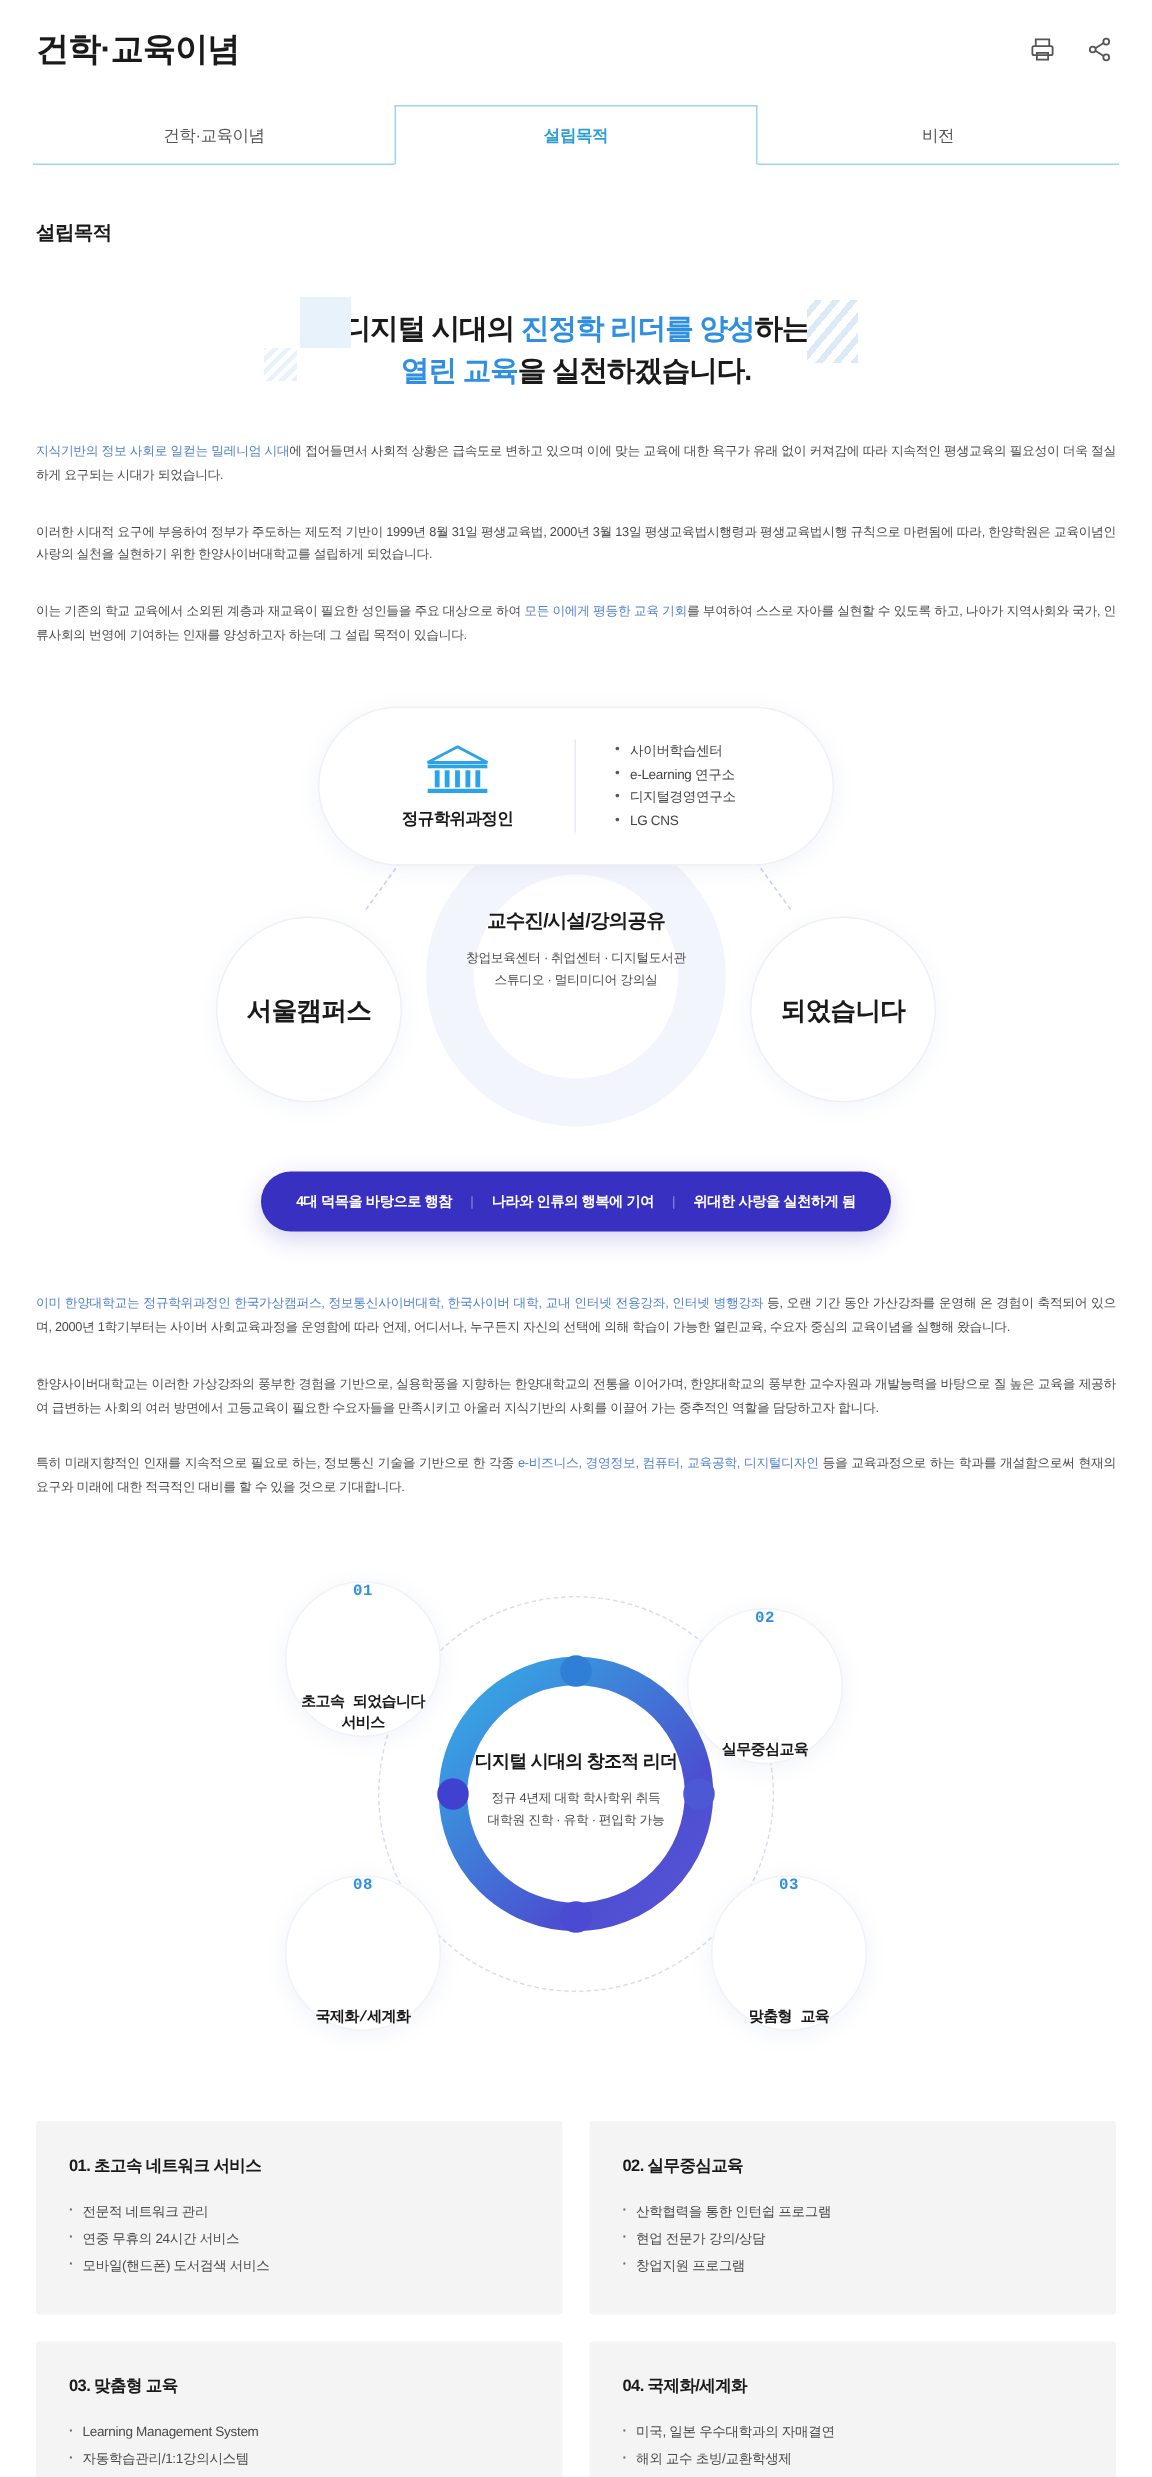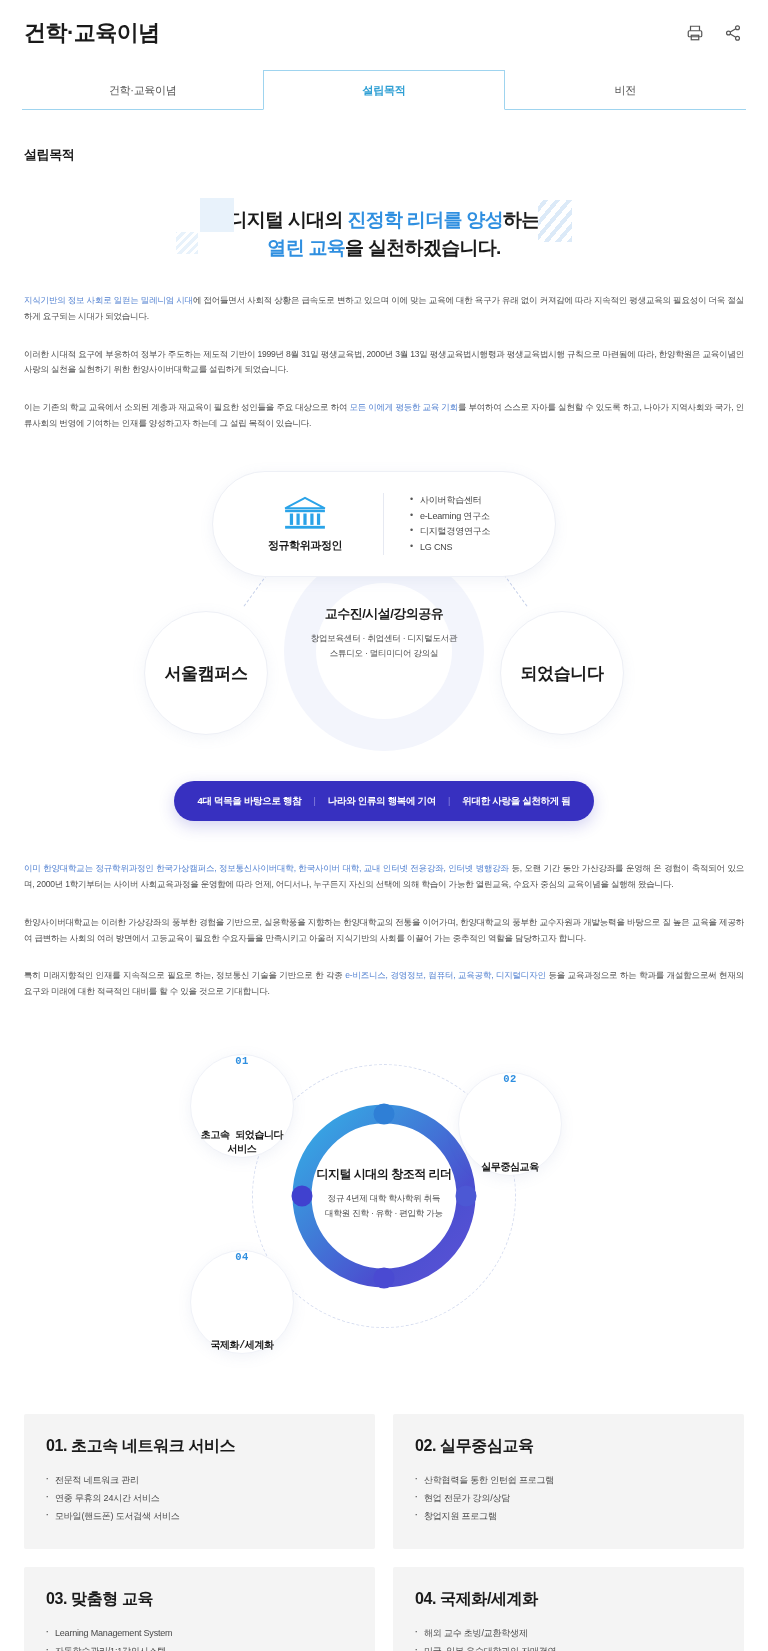--- a/index.html
+++ b/index.html
@@ -214,21 +214,21 @@
   
   .cards {
     display: grid; grid-template-columns: 1fr 1fr; gap: 18px 18px;
     margin: 40px 24px 40px 24px;
   }
   .card {
     background: #f4f4f4; border-radius: 2px; padding: 22px 22px 24px 22px;
     min-height: 126px;
   }
   .card-title {
-    font-size: 16px; font-weight: 700; color: #1a1a1a;
+    font-size: 11px; font-weight: 700; color: #1a1a1a;
     letter-spacing: -0.4px; margin-bottom: 14px;
   }
   .card ul { margin: 0; padding: 0; list-style: none; }
   .card li {
     position: relative; padding-left: 9px; font-size: 9px; color: #4a4a4a;
     line-height: 2.0; letter-spacing: -0.2px;
   }
   .card li::before {
     content: "·"; position: absolute; left: 0; top: -1px;
     color: #666; font-weight: 700;
@@ -377,22 +377,26 @@
     <div class="num">01</div>
     <div class="lbl">
       <span>초고속 되었습니다</span><br>
       <span>서비스</span>
     </div>
   </div>
   <div class="info-node n2">
     <div class="num">02</div>
     <div class="lbl">실무중심교육</div>
   </div>
+  <div class="info-node n3">
+    <div class="num">03</div>
+    <div class="lbl">맞춤형 교육</div>
+  </div>
   <div class="info-node n4">
-    <div class="num">04</div>
+    <div class="num">08</div>
     <div class="lbl">국제화/세계화</div>
   </div>
 </div>
 
 <div class="cards">
 
   <div class="card">
     <div class="card-title">01. 초고속 네트워크 서비스</div>
     <ul>
       <li>전문적 네트워크 관리</li>
@@ -416,19 +420,19 @@
       <li>Learning Management System</li>
       <li>자동학습관리/1:1강의시스템</li>
       <li>제휴기업의 요구에 따른 교육내용</li>
 
     </ul>
   </div>
 
   <div class="card">
     <div class="card-title">04. 국제화/세계화</div>
     <ul>
+      <li>미국, 일본 우수대학과의 자매결연</li>
       <li>해외 교수 초빙/교환학생제</li>
-      <li>미국, 일본 우수대학과의 자매결연</li>
       <li>해외 E-비즈니스 및 IT전문기업의 인터넷강의</li>
     </ul>
   </div>
 
 </div>
 
 </body></html>

